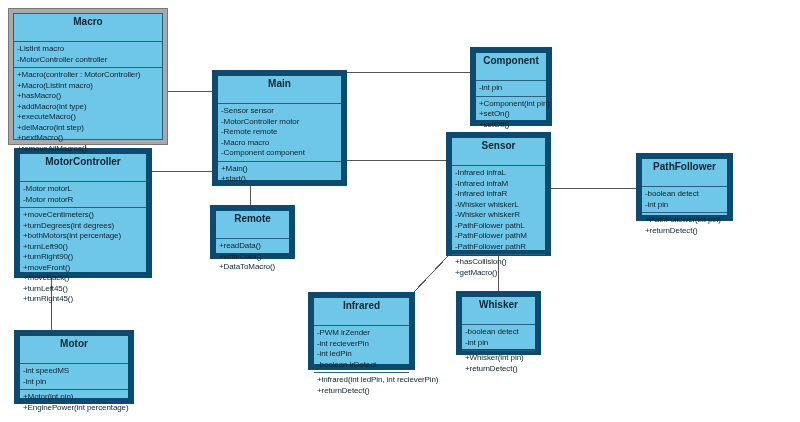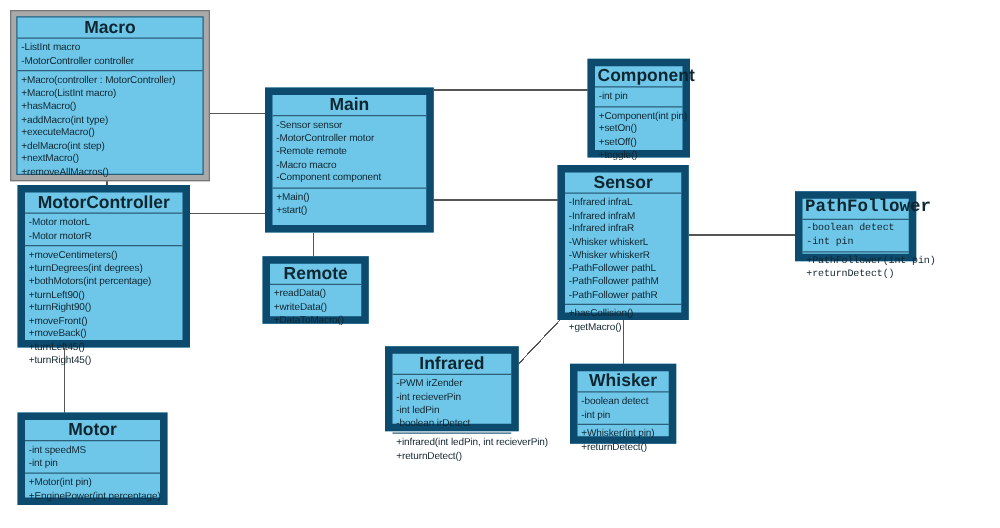--- a/index.html
+++ b/index.html
@@ -33,25 +33,25 @@
     box-sizing: border-box;
     width: 100%;
     height: 100%;
     background: #6ec6e8;
     border: 1px solid #2b5f7a;
     display: flex;
     flex-direction: column;
   }
   .cls-name {
     text-align: center;
-    font-size: 14px;
+    font-size: 10px;
     font-weight: bold;
     color: #0d2630;
     line-height: 11px;
-    padding: 2px 2px 3px 2px;
+    padding: 2px 2px 14px 2px;
     border-bottom: 1px solid #2b5f7a;
     white-space: nowrap;
   }
   .compartment {
     padding: 2px 15px 2px 2px;
     border-bottom: 1px solid #2b5f7a;
   }
   .compartment.last {
     border-bottom: none;
   }
@@ -203,33 +203,33 @@
       <div class="member">-PathFollower pathL</div>
       <div class="member">-PathFollower pathM</div>
       <div class="member">-PathFollower pathR</div>
     </div>
     <div class="compartment last">
       <div class="member">+hasCollision()</div>
       <div class="member">+getMacro()</div>
     </div>
   </div>
 
-  <div class="uml-class" style="left:636px; top:153px; width:97px; height:56px;font-family:Liberation Mono, monospace;">
+  <div class="uml-class" style="left:636px; top:153px; width:97px; height:68px;">
     <div class="cls-name">PathFollower</div>
     <div class="compartment">
       <div class="member">-boolean detect</div>
       <div class="member">-int pin</div>
     </div>
     <div class="compartment last">
       <div class="member">+PathFollower(int pin)</div>
       <div class="member">+returnDetect()</div>
     </div>
   </div>
 
-  <div class="uml-class" style="left:308px; top:277px; width:107px; height:68px;">
+  <div class="uml-class" style="left:308px; top:292px; width:107px; height:78px;">
     <div class="cls-name">Infrared</div>
     <div class="compartment">
       <div class="member">-PWM irZender</div>
       <div class="member">-int recieverPin</div>
       <div class="member">-int ledPin</div>
       <div class="member">-boolean irDetect</div>
     </div>
     <div class="compartment last">
       <div class="member">+infrared(int ledPin, int recieverPin)</div>
       <div class="member">+returnDetect()</div>

